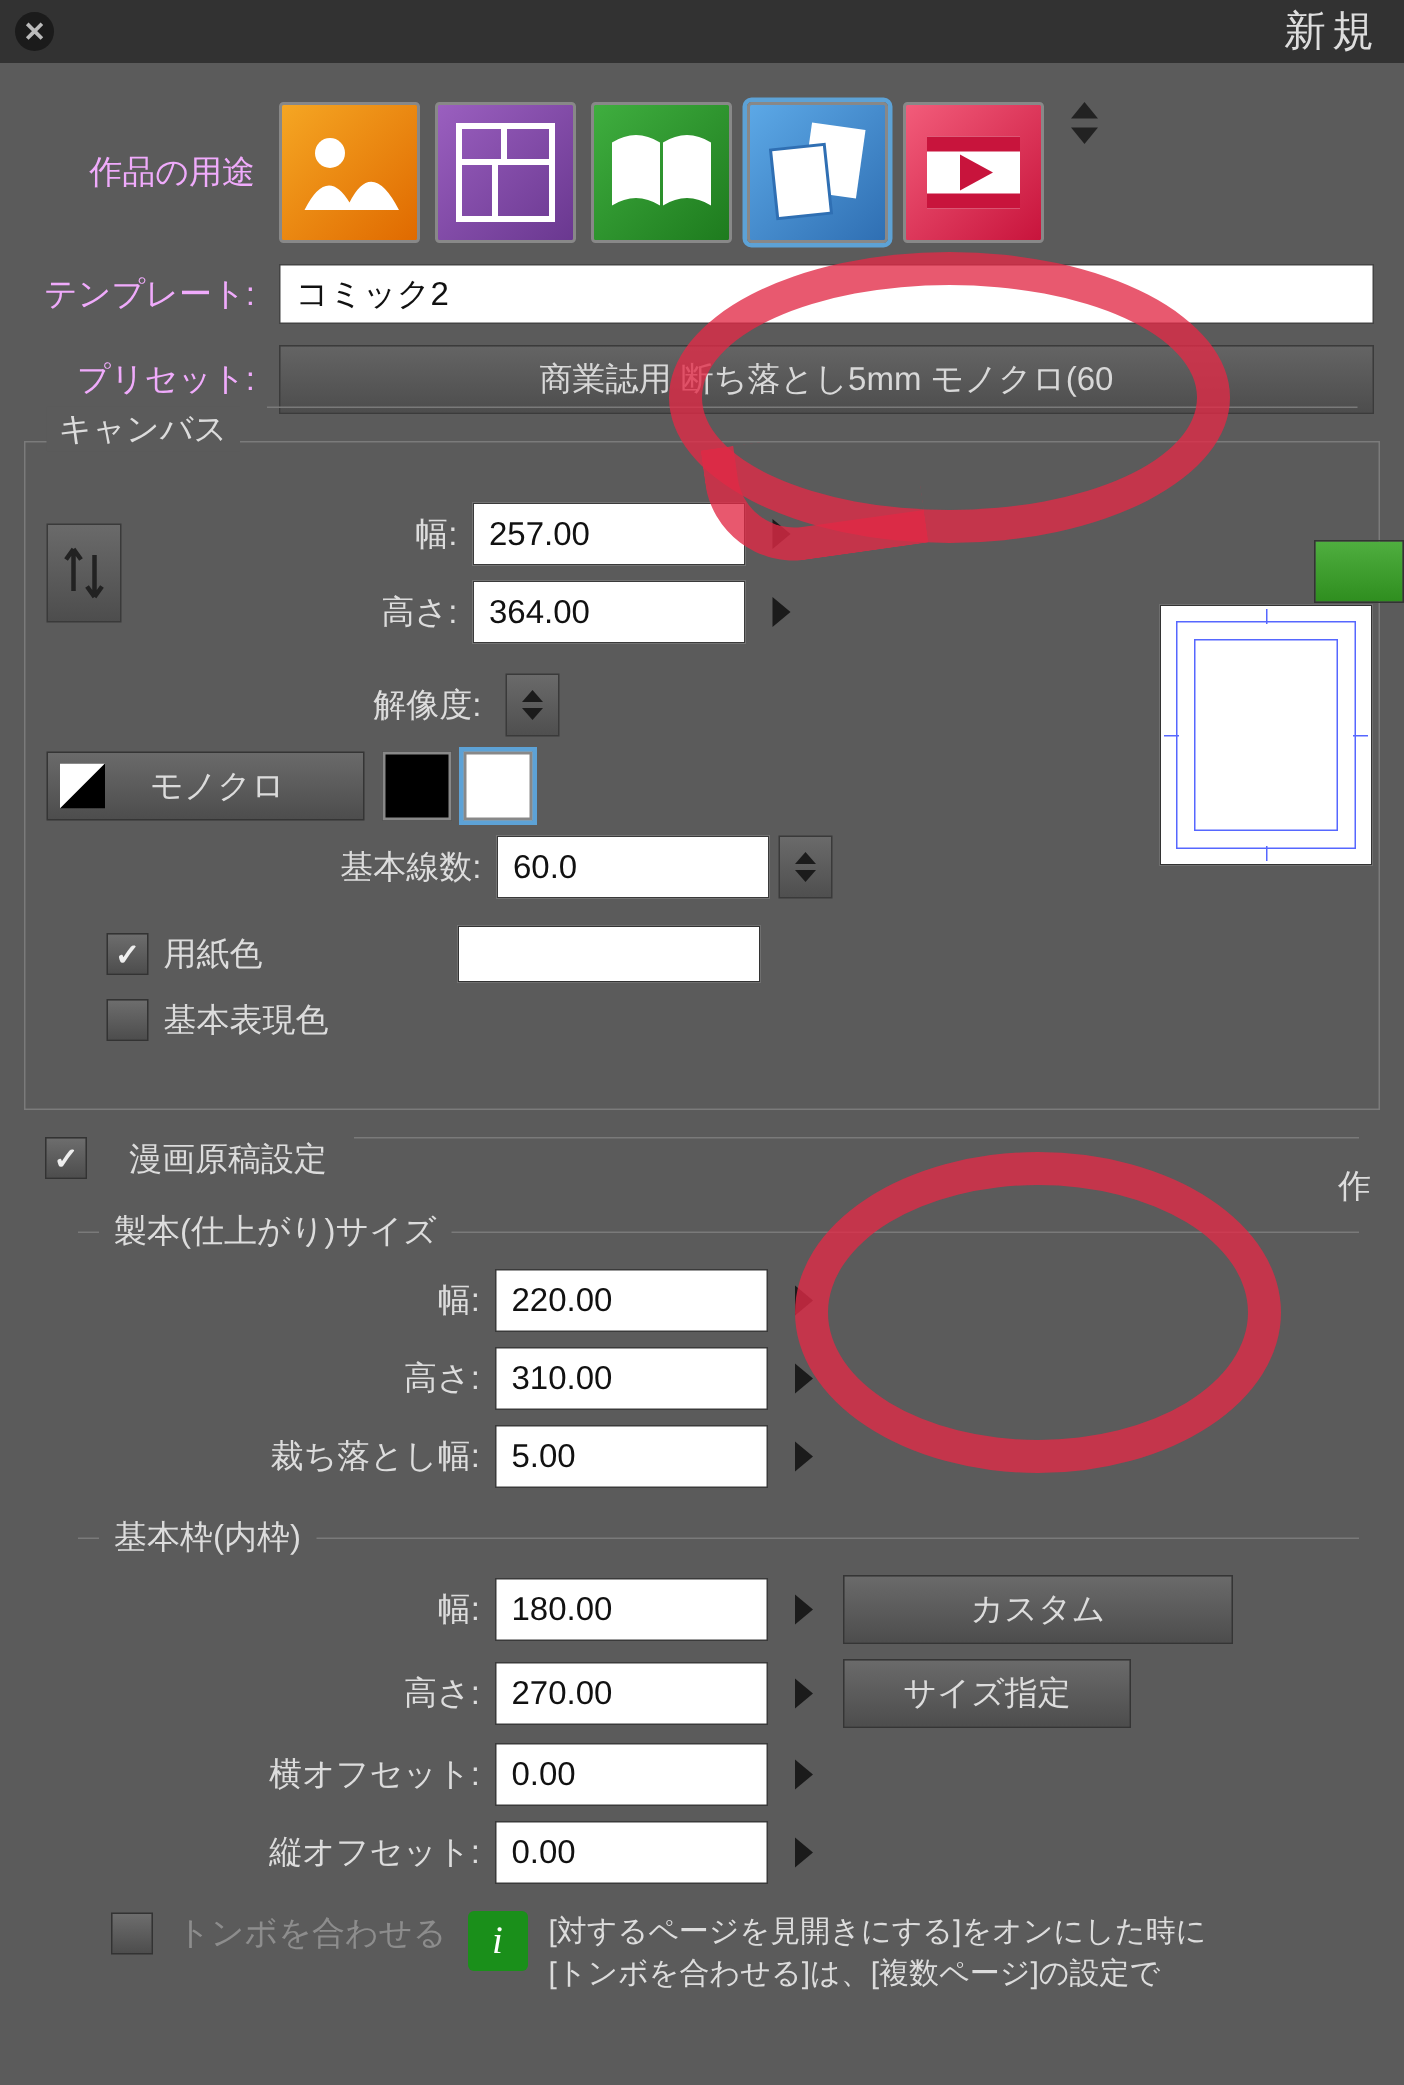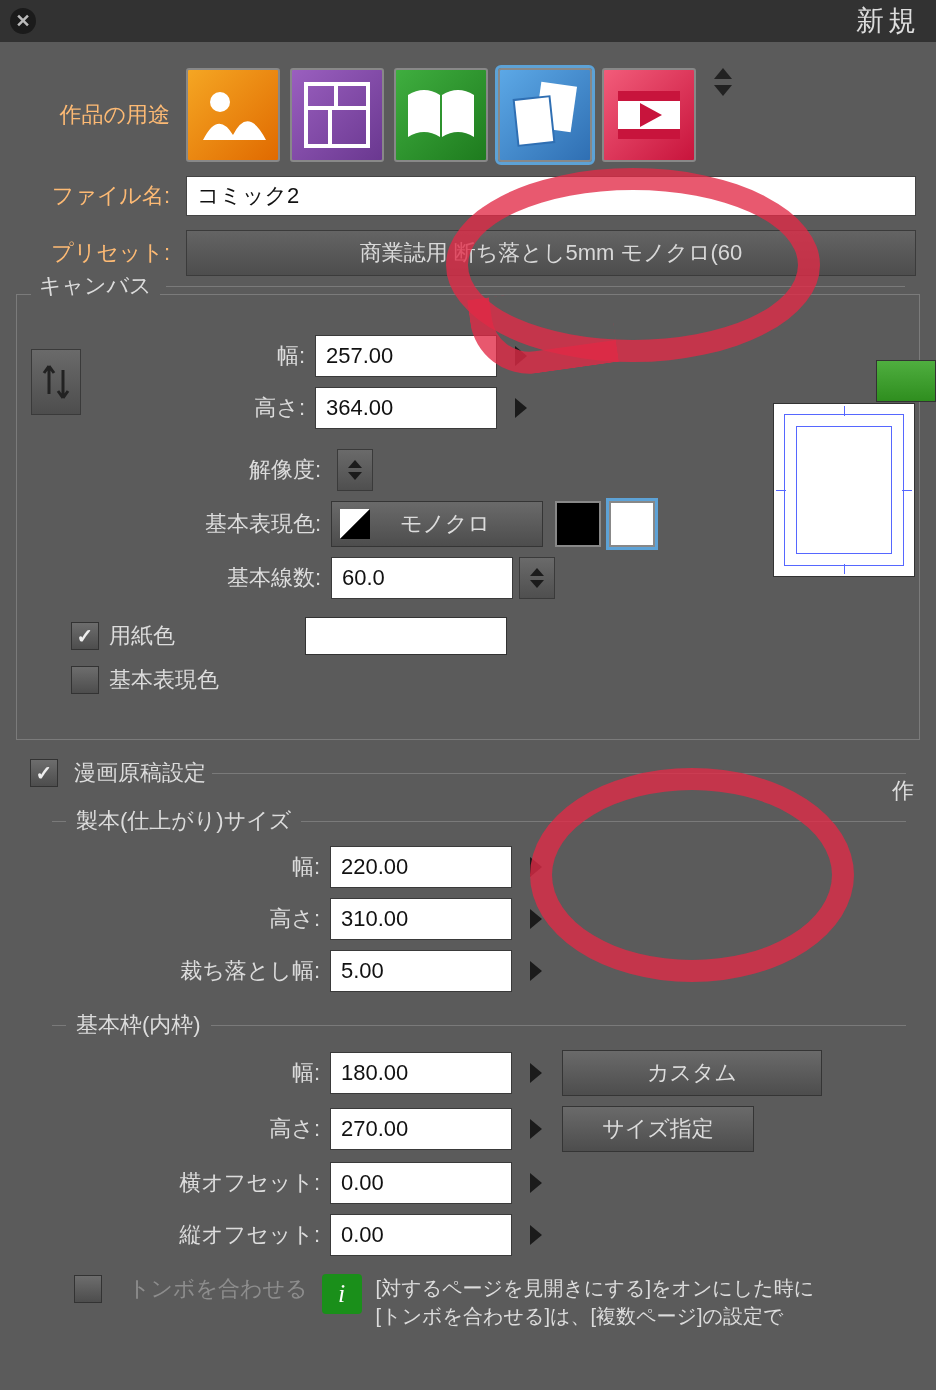--- a/index.html
+++ b/index.html
@@ -1,34 +1,34 @@
 <!DOCTYPE html>
 <html><head>
 <meta charset="utf-8">
 <style>
 html,body{margin:0;padding:0;background:#5b5b5b;font-family:"Hiragino Kaku Gothic Pro","Meiryo","Yu Gothic",sans-serif;color:#dcdcdc;font-size:22px;overflow:hidden;width:936px;height:1390px;}
 .titlebar{background:#323232;height:42px;display:flex;align-items:center;padding:0 10px;}
 .close-btn{width:26px;height:26px;border-radius:50%;background:#1b1b1b;color:#bbb;display:flex;align-items:center;justify-content:center;font-size:18px;font-weight:bold;cursor:pointer;}
 .title{flex:1;text-align:right;font-size:28px;color:#ddd;padding-right:6px;letter-spacing:4px;}
 .section{padding:12px 20px 0 20px;}
 .row{display:flex;align-items:center;margin:14px 0;}
-.lbl{color:#fdba74;font-size:22px;text-align:right;}
+.lbl{color:#f0abfc;font-size:22px;text-align:right;}
 .tiles{display:flex;gap:10px;margin-left:4px;}
 .tile{width:90px;height:90px;border:2px solid #888;border-radius:3px;display:flex;align-items:center;justify-content:center;}
 .tile.sel{outline:3px solid #5da2d6;}
 .tile-spinner{display:flex;flex-direction:column;margin-left:8px;}
 .sp-btn{width:0;height:0;border-left:9px solid transparent;border-right:9px solid transparent;}
 .sp-up{border-bottom:11px solid #222;margin-bottom:6px;}
 .sp-dn{border-top:11px solid #222;}
 input.text{background:#fff;color:#111;border:1px solid #444;height:38px;font-size:22px;padding:0 10px;flex:1;}
 .preset-btn{flex:1;height:44px;background:linear-gradient(#646464,#4d4d4d);border:1px solid #3b3b3b;color:#d8d8d8;font-size:22px;display:flex;align-items:center;justify-content:center;}
 .panel{border:1px solid #7b7b7b;margin:18px 16px 0 16px;padding:10px 14px 14px 14px;position:relative;}
 .panel-title-inline{position:relative;top:-24px;background:#5b5b5b;display:inline-block;padding:0 8px;font-size:22px;}
 .hr{flex:1;height:1px;background:#7a7a7a;}
-.group-head{display:flex;align-items:center;gap:6px;margin-top:-10px;}
+.group-head{display:flex;gap:18px;margin-top:-10px;}
 .fld{display:flex;align-items:center;margin:10px 0;}
 .fld .flbl{width:290px;text-align:right;padding-right:10px;font-size:22px;}
 .num{width:160px;height:40px;background:#fff;color:#111;border:1px solid #3a3a3a;font-size:22px;padding:0 10px;text-align:left;}
 .spin{width:34px;height:40px;background:linear-gradient(#6a6a6a,#4f4f4f);border:1px solid #3a3a3a;margin-left:6px;display:flex;flex-direction:column;align-items:center;justify-content:center;gap:4px;}
 .spin .tu{width:0;height:0;border-left:7px solid transparent;border-right:7px solid transparent;border-bottom:8px solid #1b1b1b;}
 .spin .td{width:0;height:0;border-left:7px solid transparent;border-right:7px solid transparent;border-top:8px solid #1b1b1b;}
 .play{width:0;height:0;border-top:10px solid transparent;border-bottom:10px solid transparent;border-left:12px solid #1b1b1b;margin-left:18px;}
 .swap{width:48px;height:64px;border:1px solid #3a3a3a;background:linear-gradient(#6a6a6a,#4d4d4d);display:flex;align-items:center;justify-content:center;margin-right:14px;}
 .swap svg{width:30px;height:44px;}
 .combo{display:flex;align-items:center;height:44px;background:linear-gradient(#6a6a6a,#4d4d4d);border:1px solid #353535;min-width:210px;}
@@ -104,21 +104,21 @@
           </svg>
       </div>
       <div class="tile-spinner">
         <div class="sp-btn sp-up"></div>
         <div class="sp-btn sp-dn"></div>
       </div>
     </div>
   </div>
 
   <div class="row">
-    <div class="lbl" style="width:150px;">ファイル名:</div>
+    <div class="lbl" style="width:150px;">テンプレート:</div>
     <input class="text" style="margin-left: 16px;" value="コミック2">
   </div>
 
   <div class="row">
     <div class="lbl" style="width:150px;">プリセット:</div>
     <div class="preset-btn" style="margin-left:16px;">
       <span>商業誌用 断ち落とし5mm モノクロ(60</span>
     </div>
   </div>
 </div>
@@ -151,21 +151,20 @@
 
   <div class="fld">
     <div class="flbl">解像度:</div>
     <div class="spin">
         <div class="tu"></div>
         <div class="td"></div>
       </div>
   </div>
 
   <div class="fld">
-    <div class="flbl">基本表現色:</div>
     <div class="combo">
       <div class="ico">
         <svg width="30" height="30">
             <polygon points="0,0 30,0 0,30" fill="#fff"></polygon>
             <polygon points="30,0 30,30 0,30" fill="#000"></polygon>
           </svg>
       </div>
       <div class="txt">モノクロ</div>
       <div class="spc">
           <div class="tu" style="border-bottom-color:#1b1b1b;"></div>
@@ -275,21 +274,21 @@
     <input class="num" value="0.00" style="">
     <div class="play"></div>
   </div>
   <div class="fld">
     <div class="flbl">縦オフセット:</div>
     <input class="num" value="0.00" style="">
     <div class="play"></div>
   </div>
 
   <div class="info">
-    <div style="display:flex;align-items:center;gap:16px;">
+    <div style="display:flex;align-items:center;gap:6px;">
       <div class="cb"></div>
       <span class="dim">トンボを合わせる</span>
     </div>
     <div class="iicon">i</div>
     <div class="itext">
       <div>[対するページを見開きにする]をオンにした時に</div>
       <div>[トンボを合わせる]は、[複数ページ]の設定で</div>
     </div>
   </div>
 </div>

